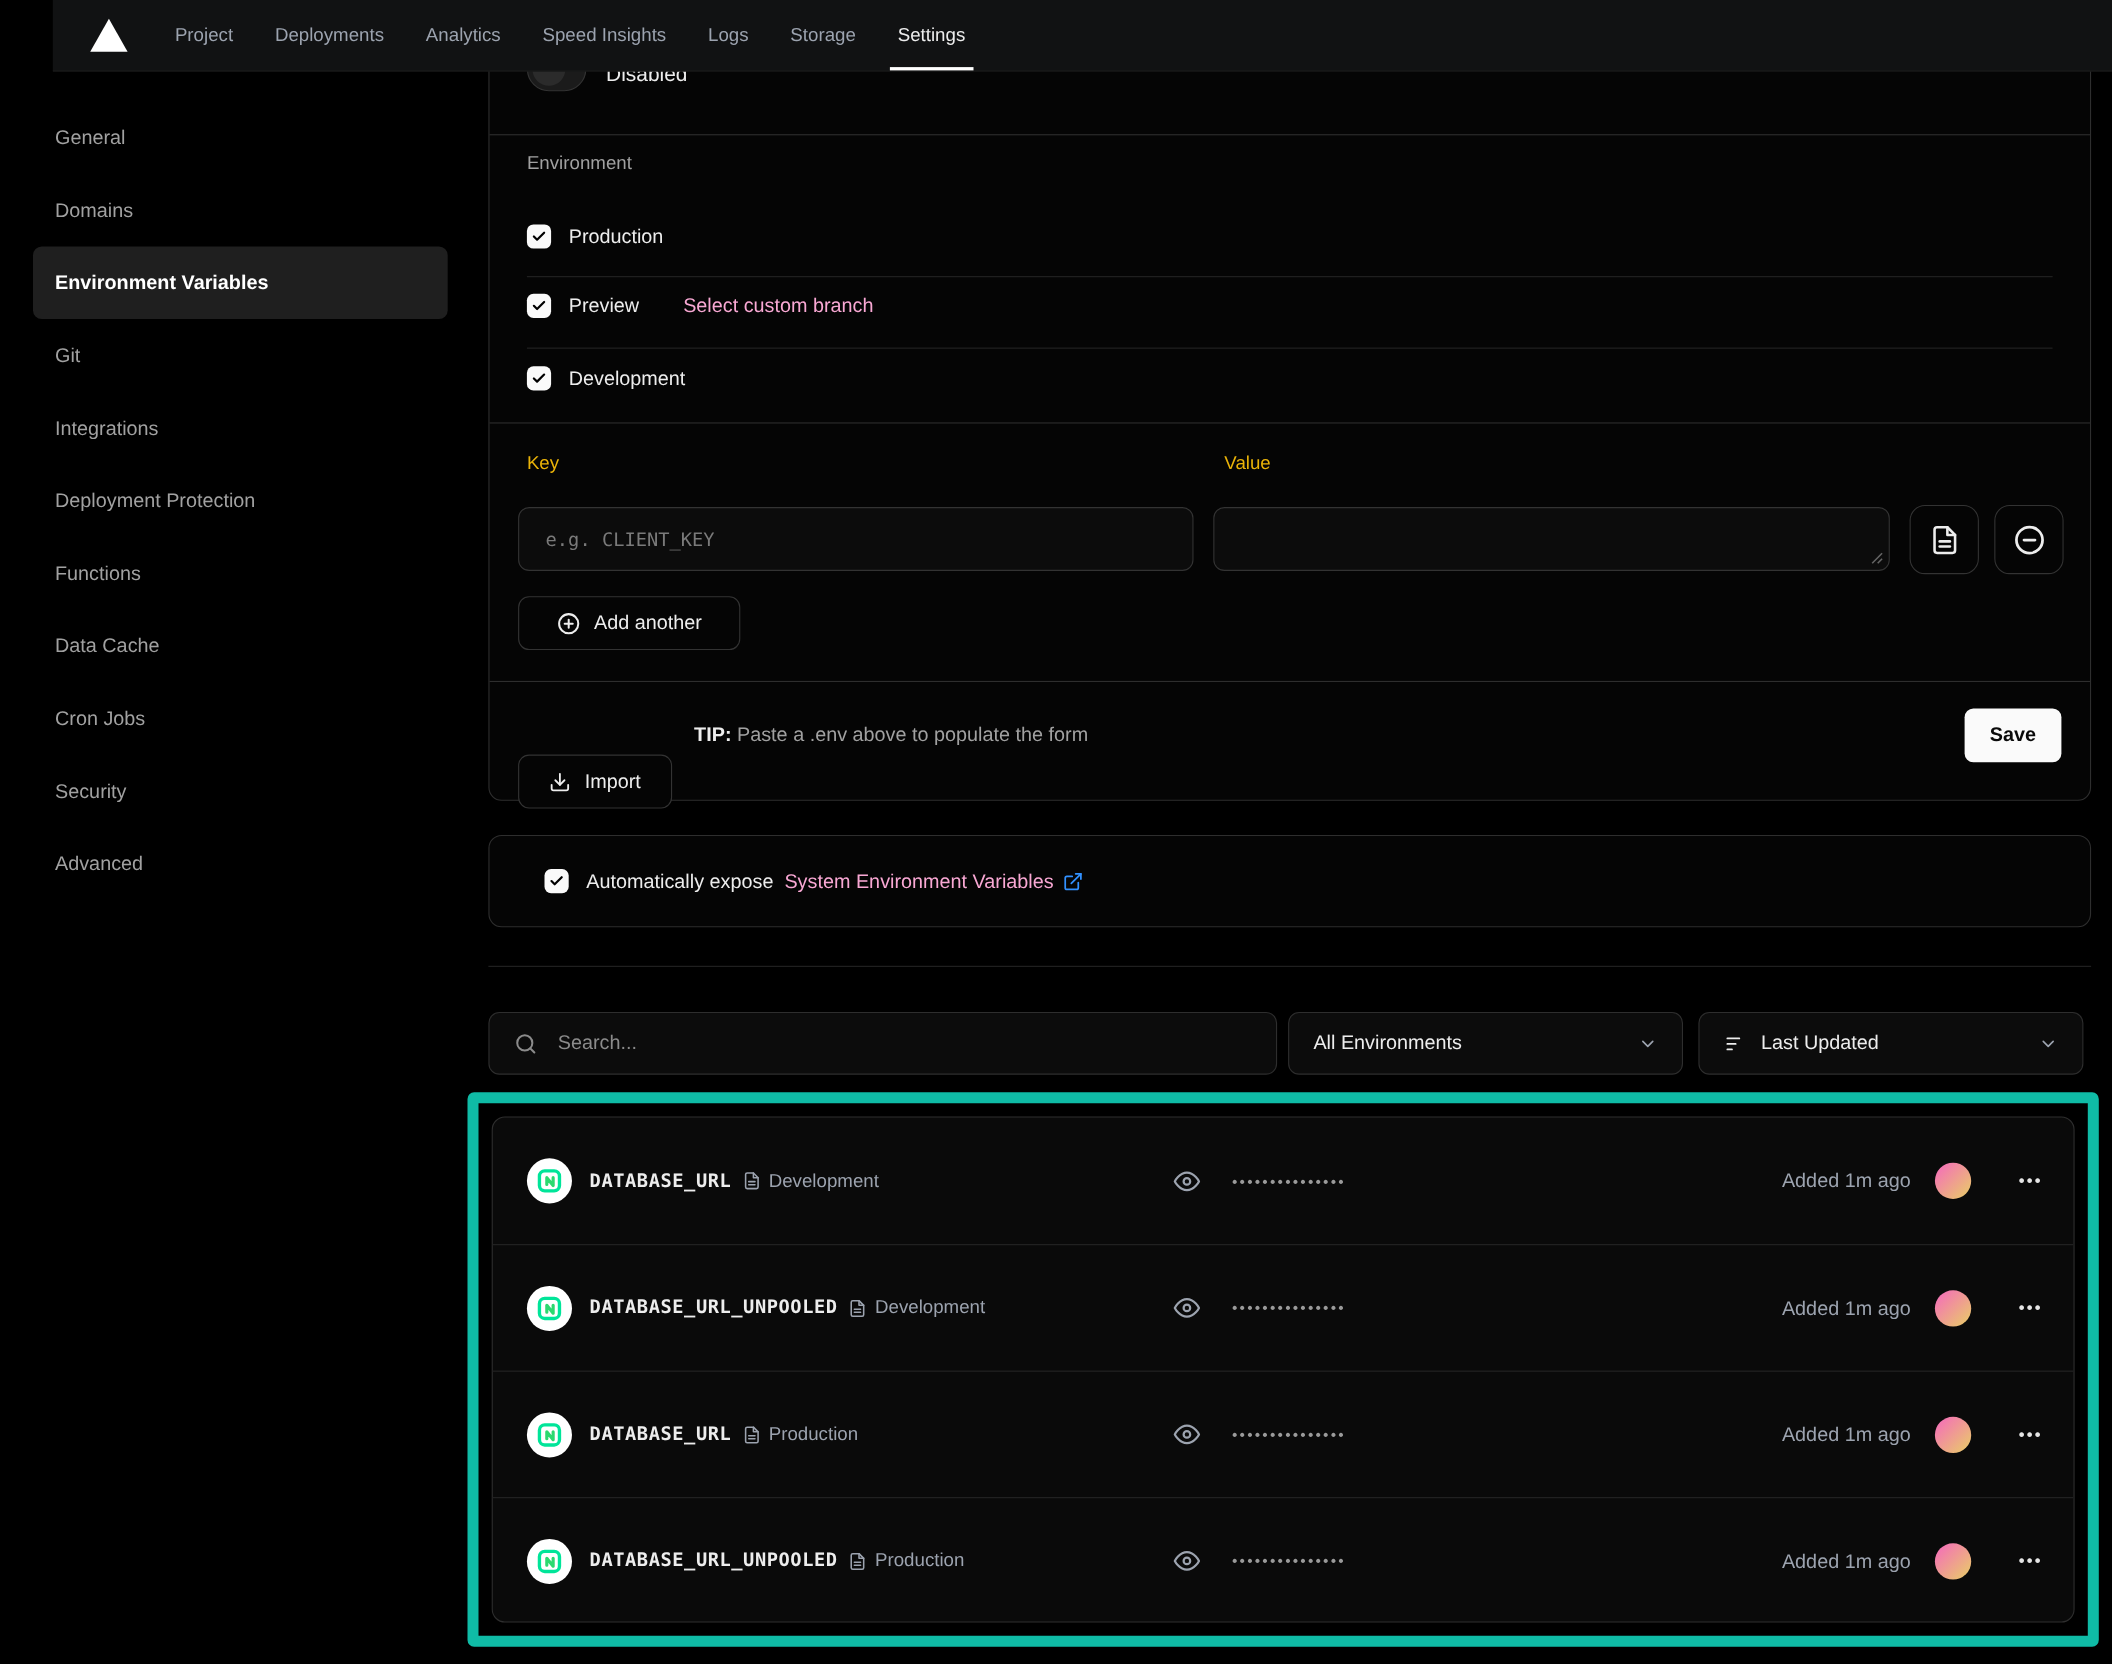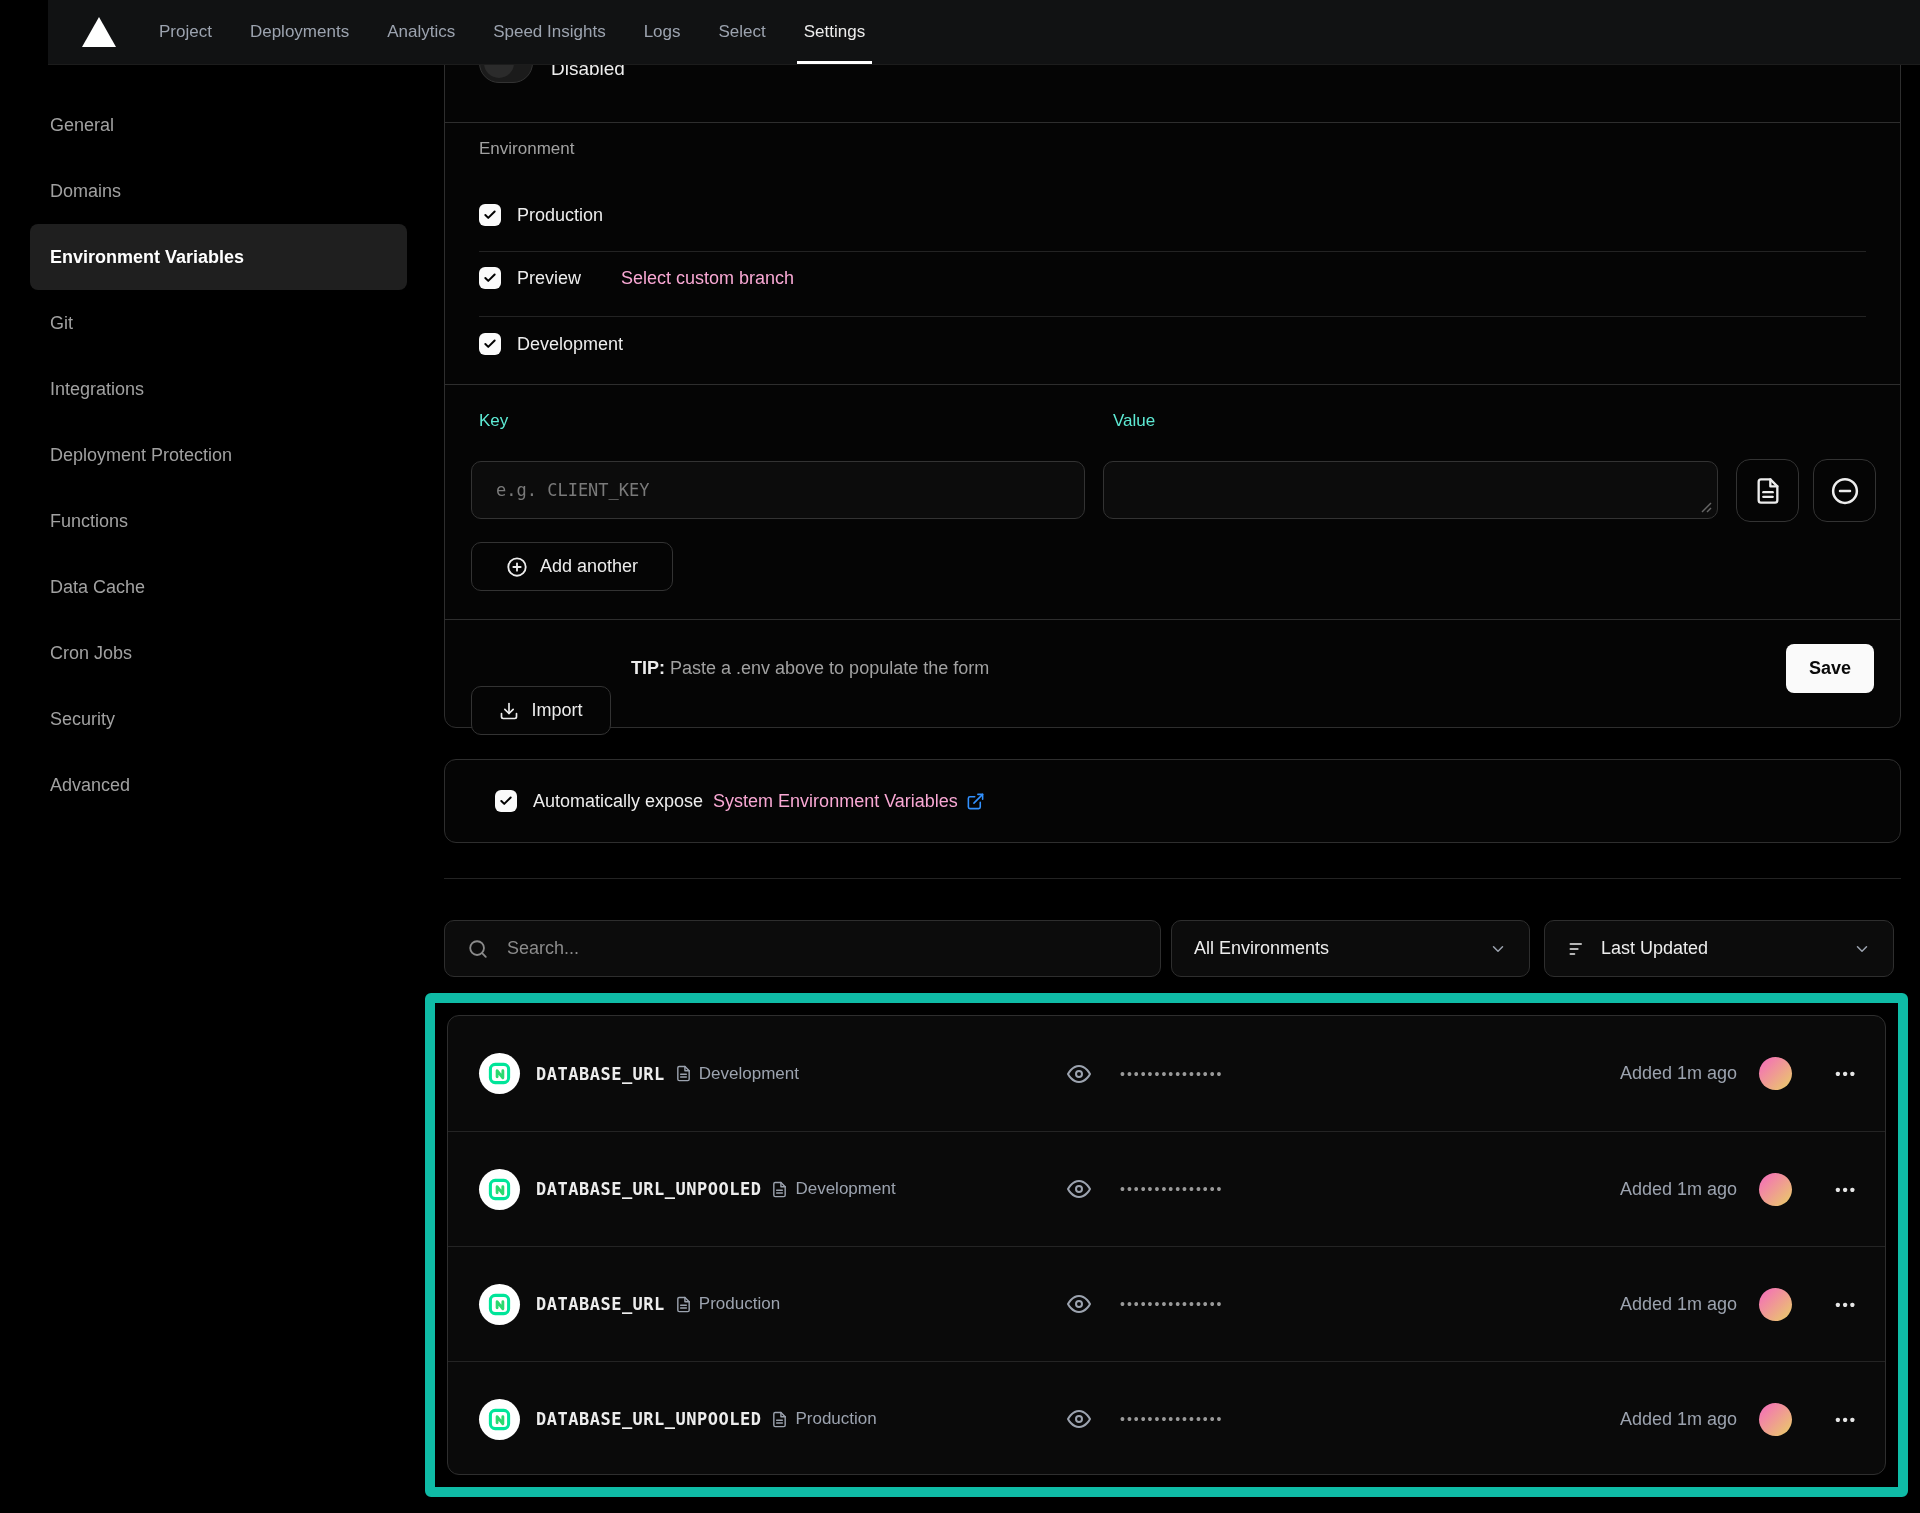--- a/index.html
+++ b/index.html
@@ -44,21 +44,21 @@
   .toggle .knob { position:absolute; left:4px; top:4px; width:30px; height:30px;
     border-radius:50%; background:#2b2b2b; }
   .toggle-label { position:absolute; left:106px; top:97px; font-size:19px; color:#ededed; }
   
   .checkbox { width:22px; height:22px; border-radius:6px; background:#fafafa;
     display:flex; align-items:center; justify-content:center; flex:0 0 22px; cursor:pointer; }
   .check-row { position:absolute; left:34px; display:flex; align-items:center; gap:16px; }
   .check-row .lbl { font-size:18px; color:#ededed; }
   .link { color:#f9a8d4; font-size:18px; cursor:pointer; }
   
-  .field-label { position:absolute; font-size:17px; color:#5eead4; }
+  .field-label { position:absolute; font-size:17px; color:#eab308; }
   .text-input { position:absolute; height:58px; background:#0c0c0c;
     border:1px solid #333; border-radius:10px; color:#ededed;
     font-size:18px; padding:0 24px; outline:none; }
   .text-input.mono::placeholder { font-family:"DejaVu Sans Mono", monospace; color:#7a7a7a; font-size:17px; }
   .value-box { position:absolute; background:#0c0c0c; border:1px solid #333; border-radius:10px; cursor:text; }
   .resize-handle { position:absolute; right:5px; bottom:5px; }
   .icon-btn { position:absolute; width:63px; height:63px; background:#050505;
     border:1px solid #333; border-radius:14px; display:flex; align-items:center;
     justify-content:center; cursor:pointer; }
   .ghost-btn { position:absolute; display:flex; align-items:center; justify-content:center;
@@ -113,21 +113,21 @@
 <div class="screen">
 
   <div class="topnav">
     <div class="logo"></div>
     <div class="nav-items">
       <div class="nav-item">Project</div>
       <div class="nav-item">Deployments</div>
       <div class="nav-item">Analytics</div>
       <div class="nav-item">Speed Insights</div>
       <div class="nav-item">Logs</div>
-      <div class="nav-item">Select</div>
+      <div class="nav-item">Storage</div>
       <div class="nav-item active">Settings</div>
     </div>
   </div>
 
   <div class="sidebar">
     <div class="side-item">General</div>
     <div class="side-item">Domains</div>
     <div class="side-item active">Environment Variables</div>
     <div class="side-item">Git</div>
     <div class="side-item">Integrations</div>

